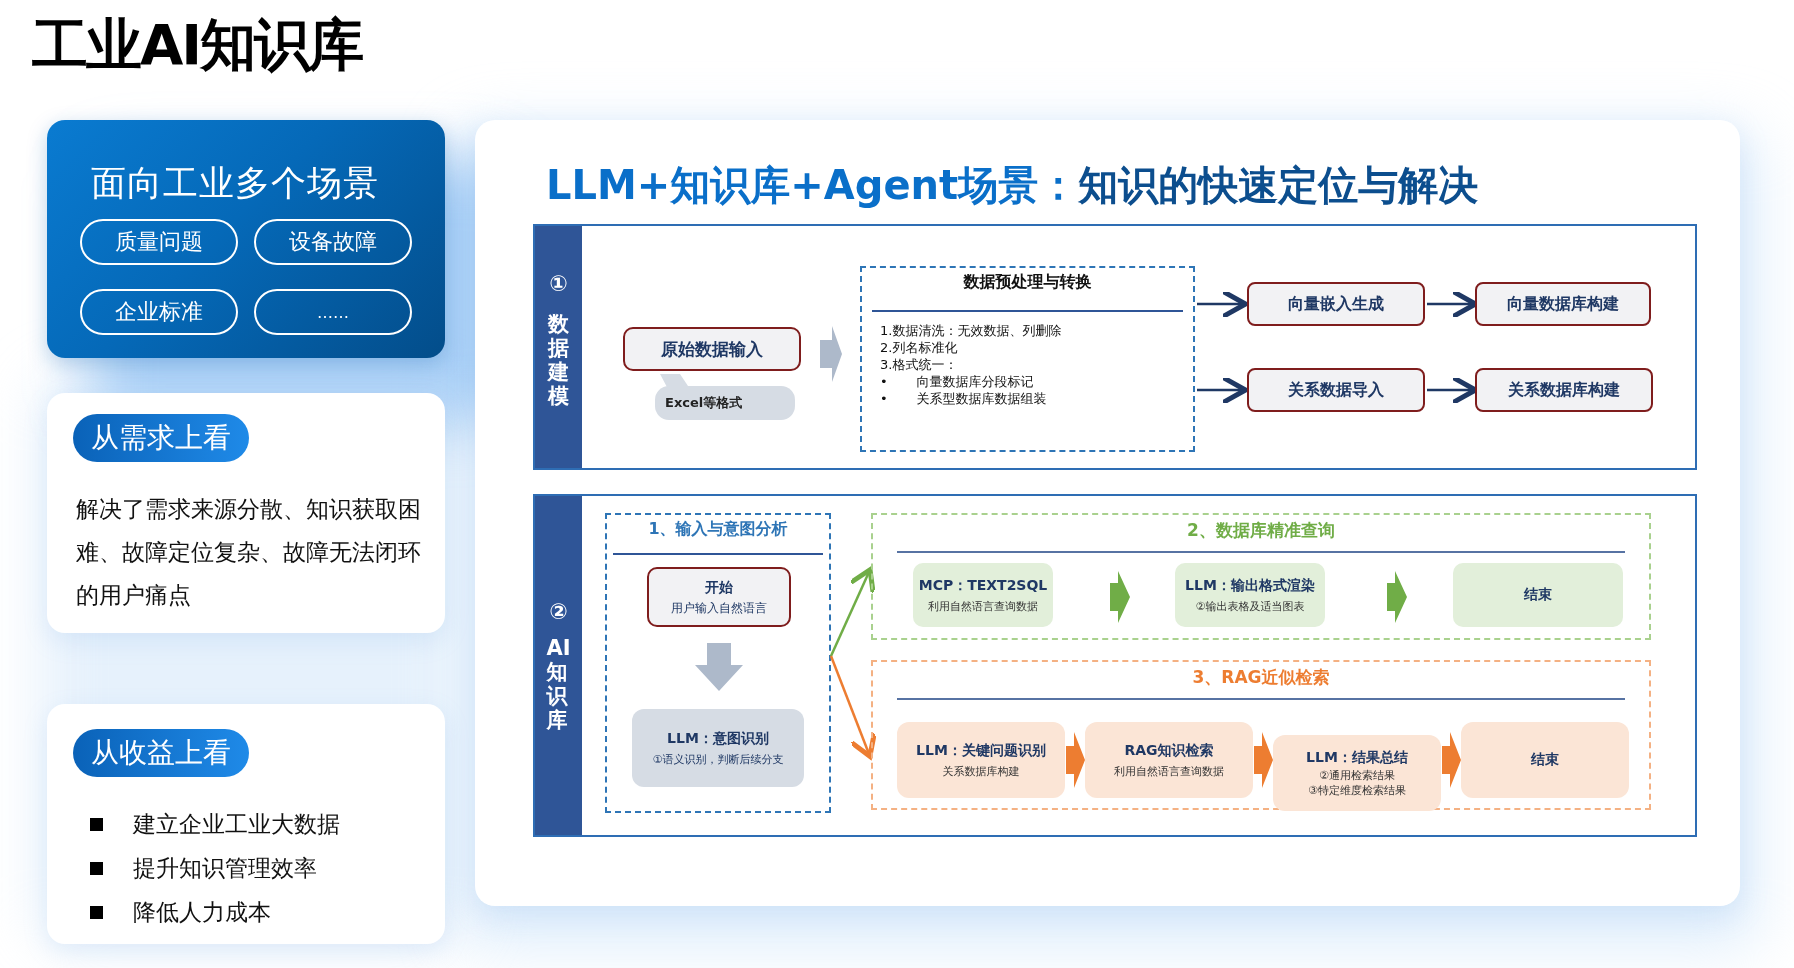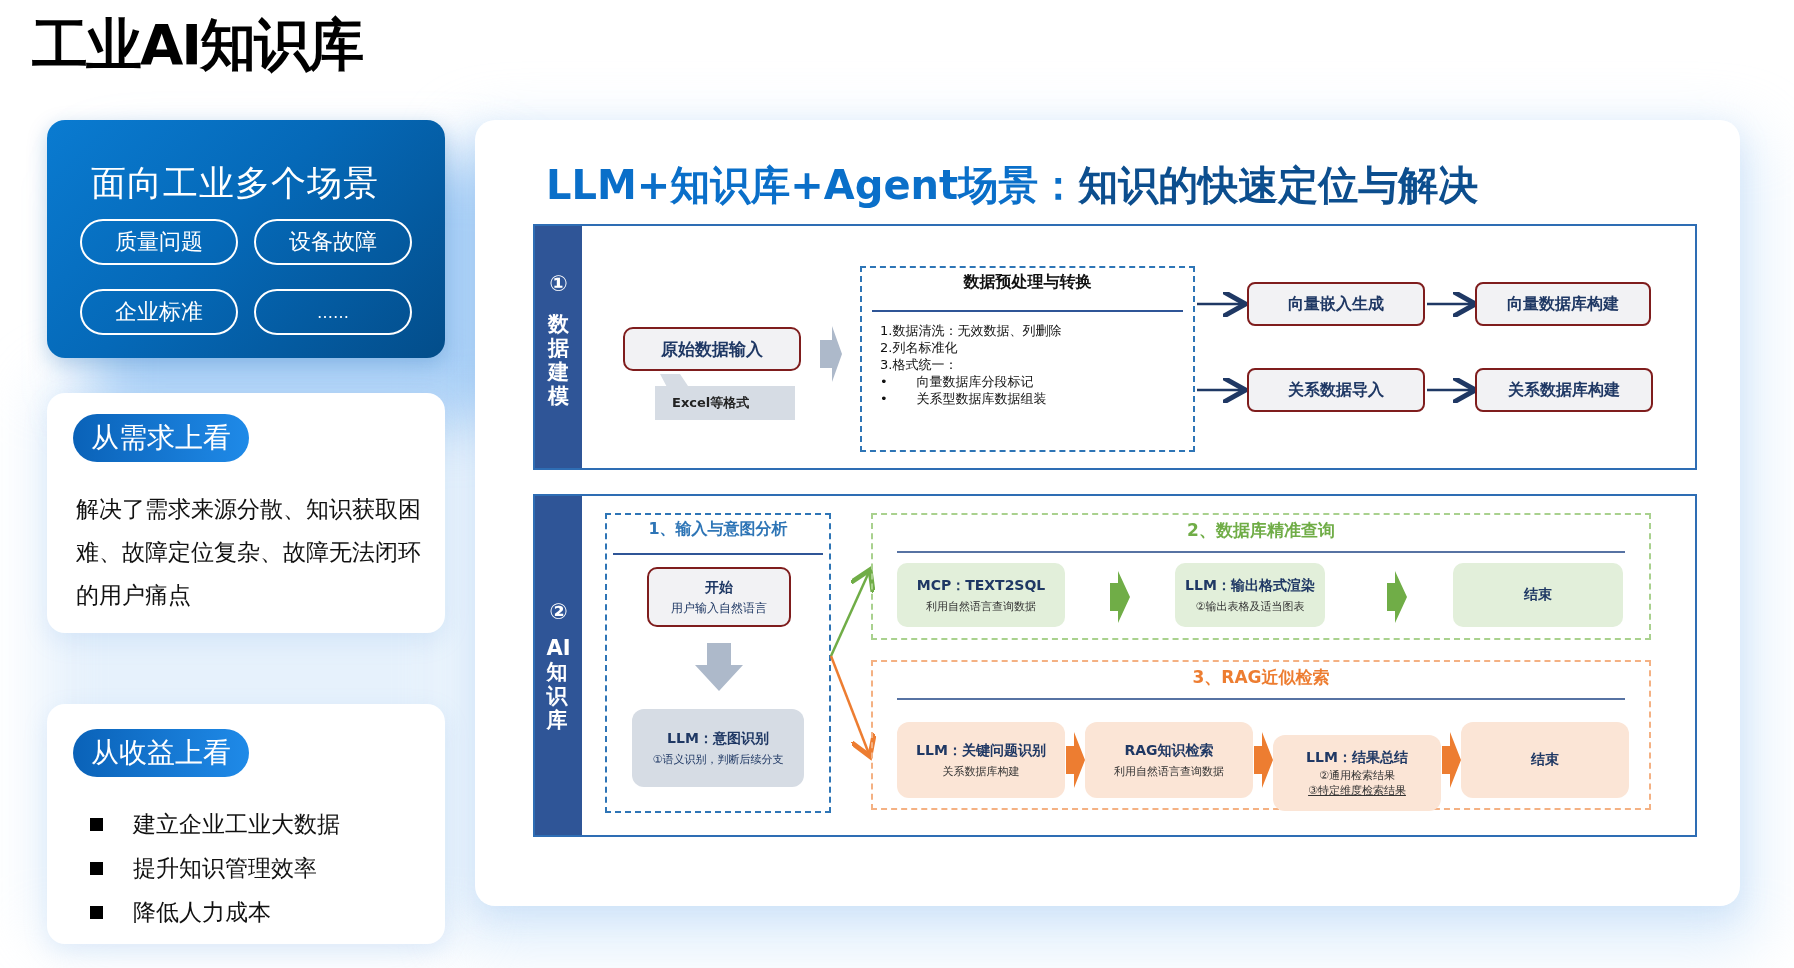--- a/index.html
+++ b/index.html
@@ -105,21 +105,21 @@
         <div>模</div>
       </div>
     </div>
 
     <div class="node node-blue" style="left:88px;top:101px;width:178px;height:44px;border-radius:10px;font-size:17px;">
       <span>原始数据输入</span>
     </div>
     <svg style="position:absolute;left:125px;top:143px;" width="160" height="50">
       <path d="M0 5 L20 5 L30 20 L8 20 Z" fill="#d6dce4"></path>
     </svg>
-    <div style="position:absolute;left:120px;top:160px;width:140px;height:34px;background:#d6dce4;border-radius:0;font-size:13px;font-weight:bold;color:#222;display:flex;align-items:center;padding-left:17px;">Excel等格式</div>
+    <div style="position:absolute;left:120px;top:160px;width:140px;height:34px;background:#d6dce4;border-radius:14px;font-size:13px;font-weight:bold;color:#222;display:flex;align-items:center;padding-left:10px;">Excel等格式</div>
 
     <svg style="position:absolute;left:285px;top:100px;" width="24" height="56">
       <path d="M0 14 L12 14 L12 0 L22 28 L12 56 L12 42 L0 42 Z" fill="#adb9ca"></path>
     </svg>
 
     <div class="dash-box" style="left:325px;top:40px;width:335px;height:186px;border-color:#2e75b6;">
       <div style="position:absolute;left:0;right:0;top:4px;text-align:center;font-weight:bold;font-size:16px;color:#111;">数据预处理与转换</div>
       <div class="hline" style="left:10px;right:10px;top:42px;background:#2f5597;"></div>
       <div style="position:absolute;left:18px;top:54px;font-size:13px;line-height:17px;color:#111;">
         <div>1.数据清洗：无效数据、列删除</div>
@@ -192,21 +192,21 @@
             <path d="M0 0 L8 5 L0 10" fill="none" stroke="#ed7d31" stroke-width="2"></path>
           </marker>
       </defs>
       <line x1="2" y1="100" x2="40" y2="16" stroke="#70ad47" stroke-width="2.5" marker-end="url(#ahg)"></line>
       <line x1="2" y1="100" x2="40" y2="198" stroke="#ed7d31" stroke-width="2.5" marker-end="url(#aho)"></line>
     </svg>
 
     <div class="dash-box" style="left:336px;top:17px;width:780px;height:127px;border-color:#a9d18e;">
       <div style="position:absolute;left:0;right:0;top:4px;text-align:center;font-weight:bold;font-size:17px;color:#70ad47;">2、数据库精准查询</div>
       <div class="hline" style="left:24px;right:24px;top:36px;"></div>
-      <div class="node n-green" style="left:24px;top:48px;width:168px;height:64px;border-radius:10px;font-size:14px;">
+      <div class="node n-green" style="left:40px;top:48px;width:140px;height:64px;border-radius:10px;font-size:14px;">
         <span>MCP：TEXT2SQL</span>
         <span class="sub" style="font-size:11px;">利用自然语言查询数据</span>
       </div>
       <svg style="position:absolute;left:237px;top:56px;" width="22" height="52">
           <path d="M0 12 L8 12 L8 0 L20 26 L8 52 L8 40 L0 40 Z" fill="#70ad47"></path>
         </svg>
       <div class="node n-green" style="left:302px;top:48px;width:150px;height:64px;border-radius:10px;font-size:14px;">
         <span>LLM：输出格式渲染</span>
         <span class="sub" style="font-size:11px;">②输出表格及适当图表</span>
       </div>
@@ -231,21 +231,21 @@
       <div class="node n-orange" style="left:212px;top:60px;width:168px;height:76px;border-radius:12px;font-size:14px;">
         <span>RAG知识检索</span>
         <span class="sub" style="font-size:11px;">利用自然语言查询数据</span>
       </div>
       <svg style="position:absolute;left:381px;top:70px;" width="20" height="56">
           <path d="M0 14 L8 14 L8 0 L19 28 L8 56 L8 42 L0 42 Z" fill="#ed7d31"></path>
         </svg>
       <div class="node n-orange" style="left:400px;top:73px;width:168px;height:76px;border-radius:12px;font-size:14px;">
         <span>LLM：结果总结</span>
         <span class="sub" style="font-size:11px;margin-top:1px;">②通用检索结果</span>
-        <span class="sub" style="font-size:11px;margin-top:0;text-decoration:underline;">③特定维度检索结果</span>
+        <span class="sub" style="font-size:11px;margin-top:0;">③特定维度检索结果</span>
       </div>
       <svg style="position:absolute;left:569px;top:70px;" width="20" height="56">
           <path d="M0 14 L8 14 L8 0 L19 28 L8 56 L8 42 L0 42 Z" fill="#ed7d31"></path>
         </svg>
       <div class="node n-orange" style="left:588px;top:60px;width:168px;height:76px;border-radius:12px;font-size:14px;">
         <span>结束</span>
       </div>
     </div>
   </div>
 </div>

